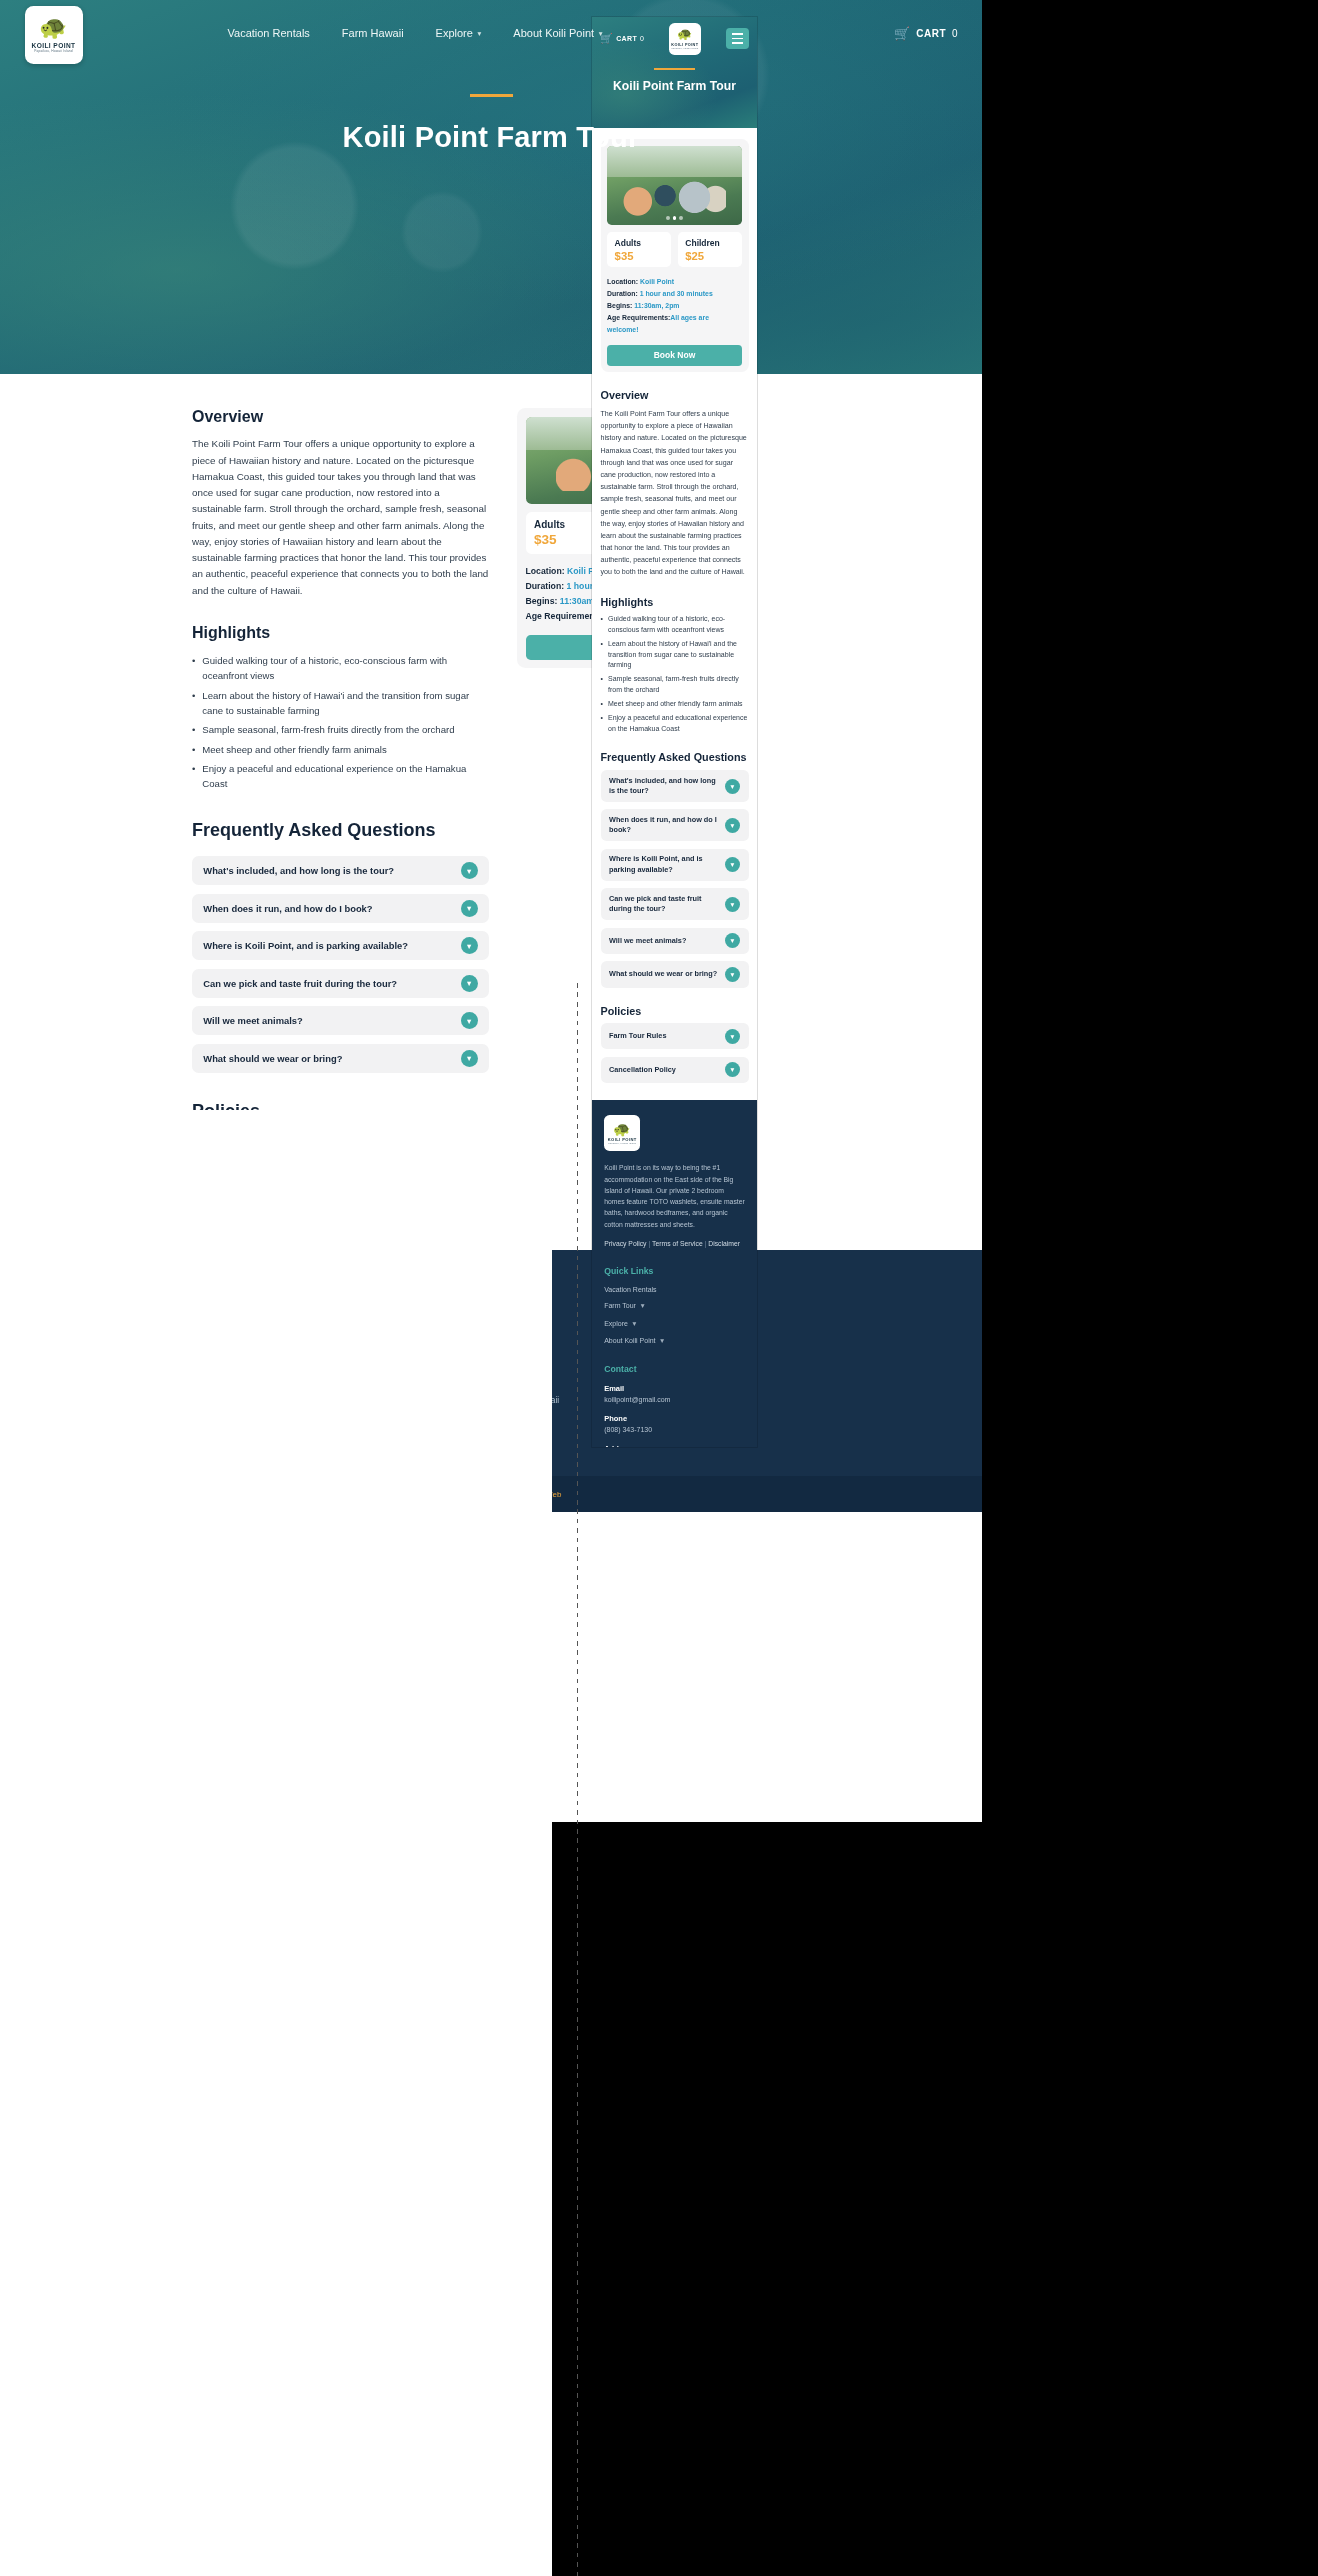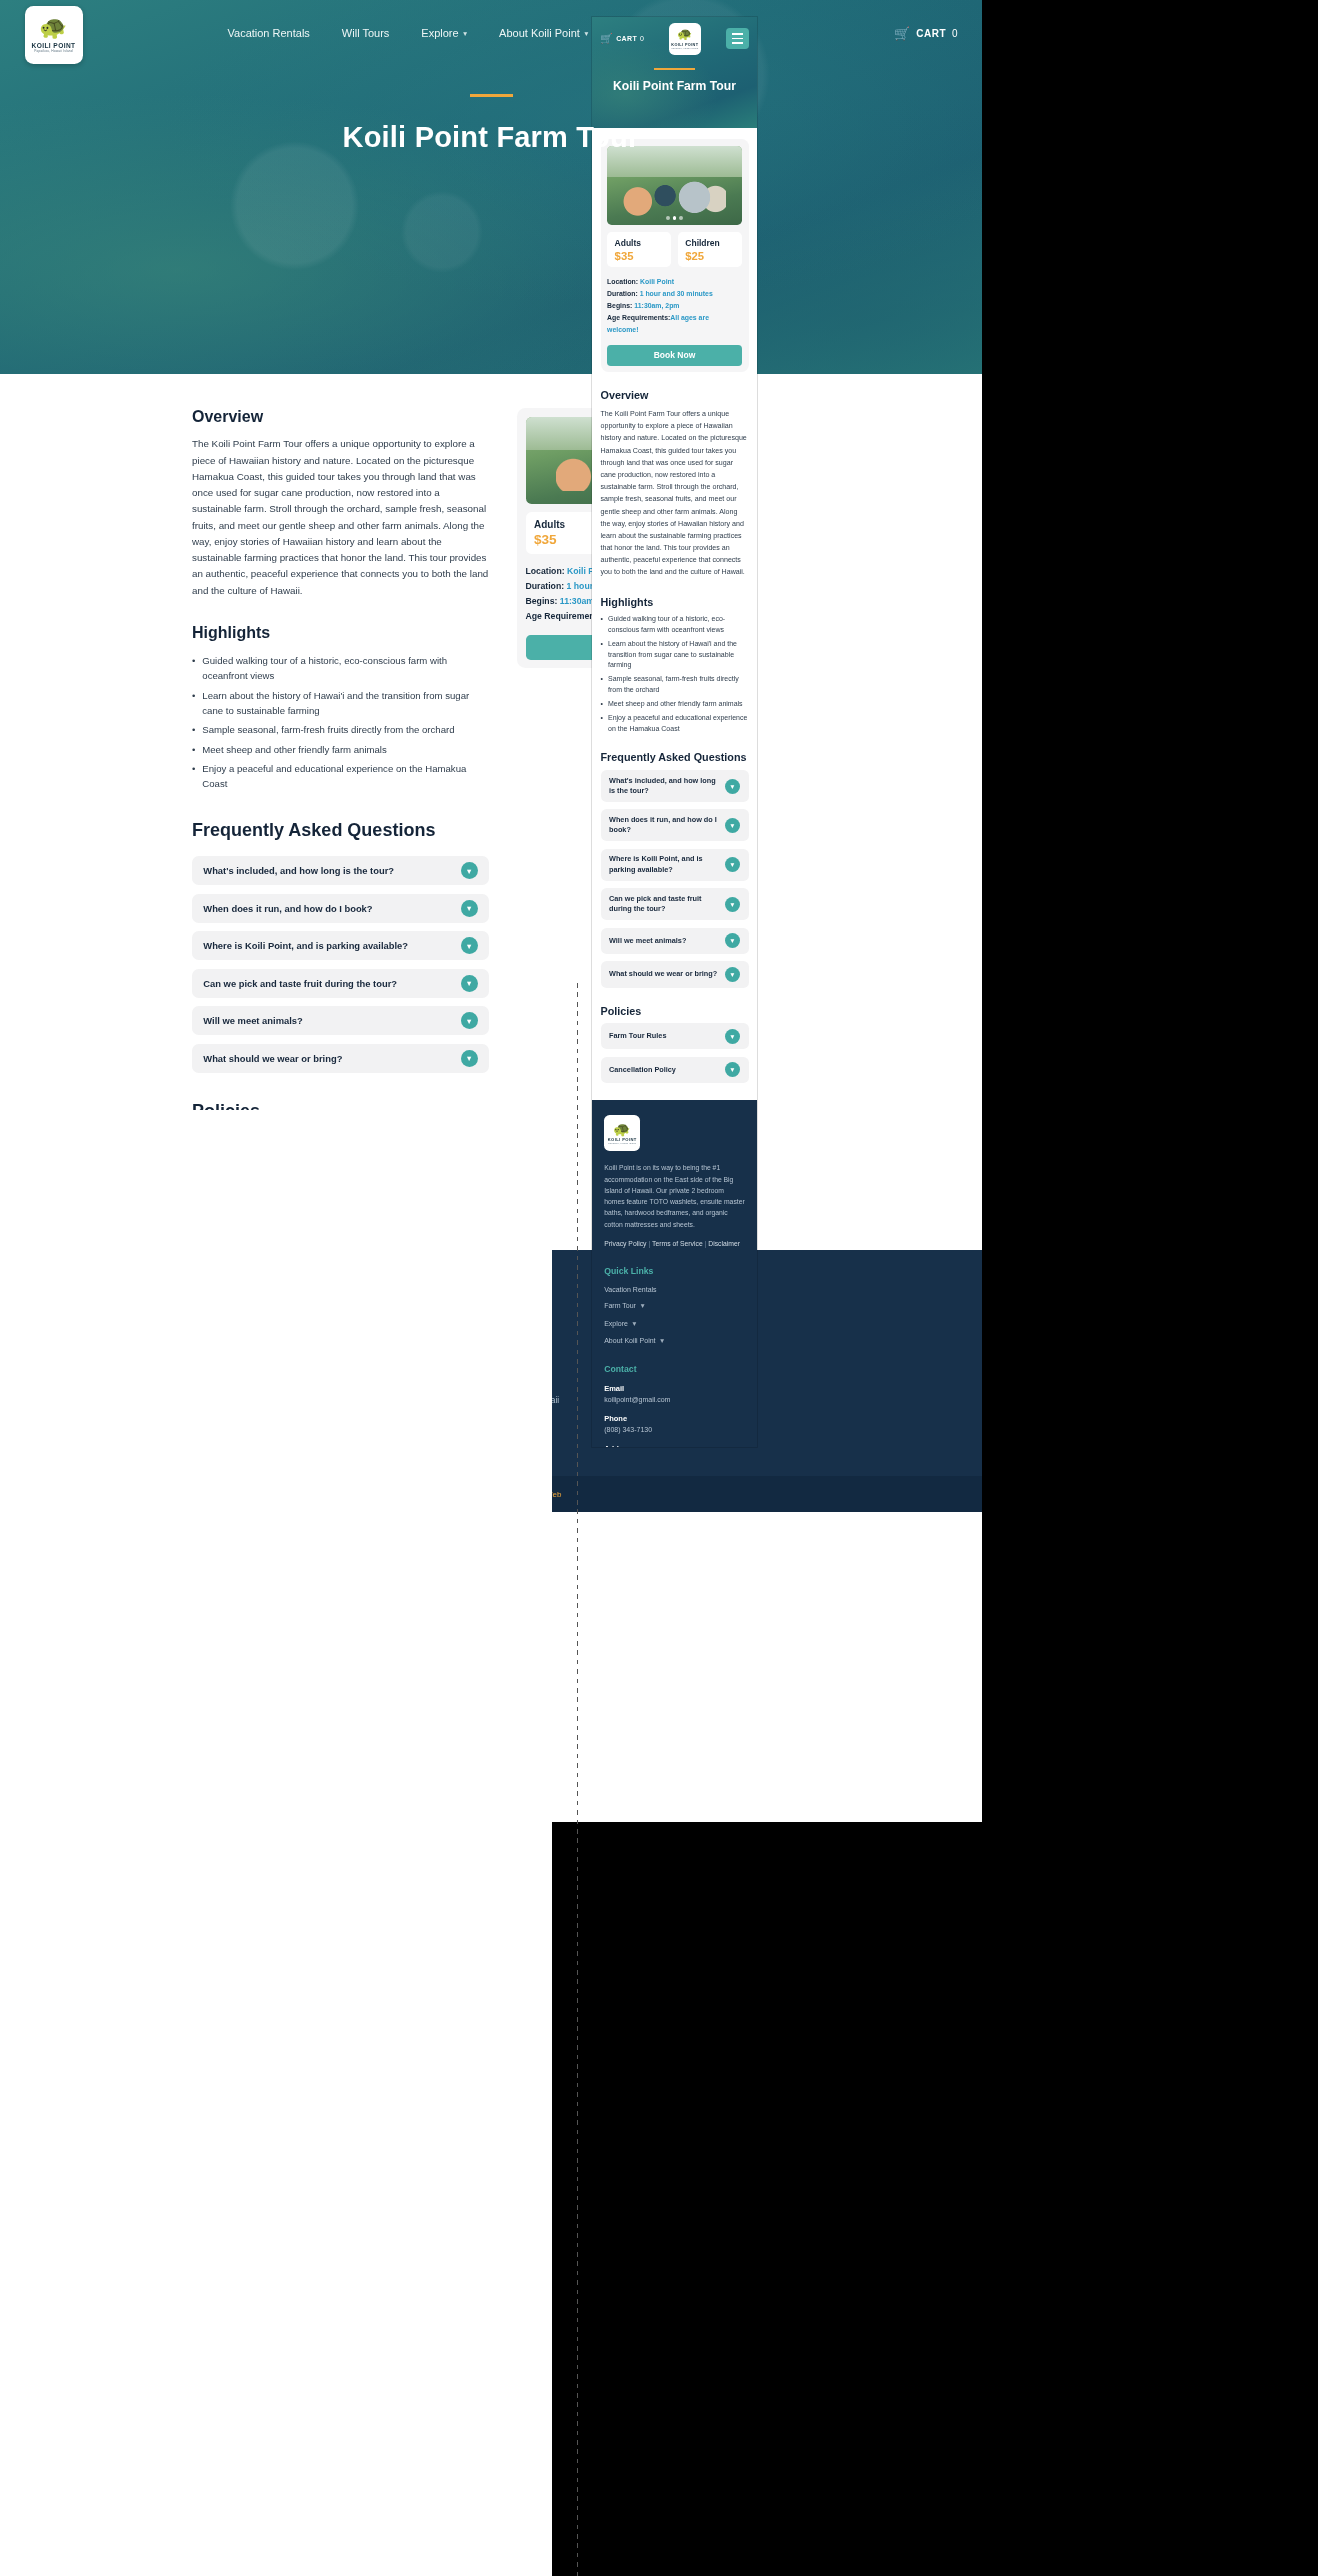--- a/index.html
+++ b/index.html
@@ -244,21 +244,21 @@
       <div class="logo-box">
         <div class="logo-turtle">🐢</div>
         <div class="logo-name">KOILI POINT</div>
         <div class="logo-sub">Papaikou, Hawaii Island</div>
       </div>
       <div class="nav-links">
         <a href="#">
             <span>Vacation Rentals</span>
           </a>
         <a href="#">
-            <span>Will Tours</span>
+            <span>Farm Hawaii</span>
           </a>
         <a href="#">
             <span>Explore</span>
             <span class="caret">▾</span>
           </a>
         <a href="#">
             <span>About Koili Point</span>
             <span class="caret">▾</span>
           </a>
       </div>

